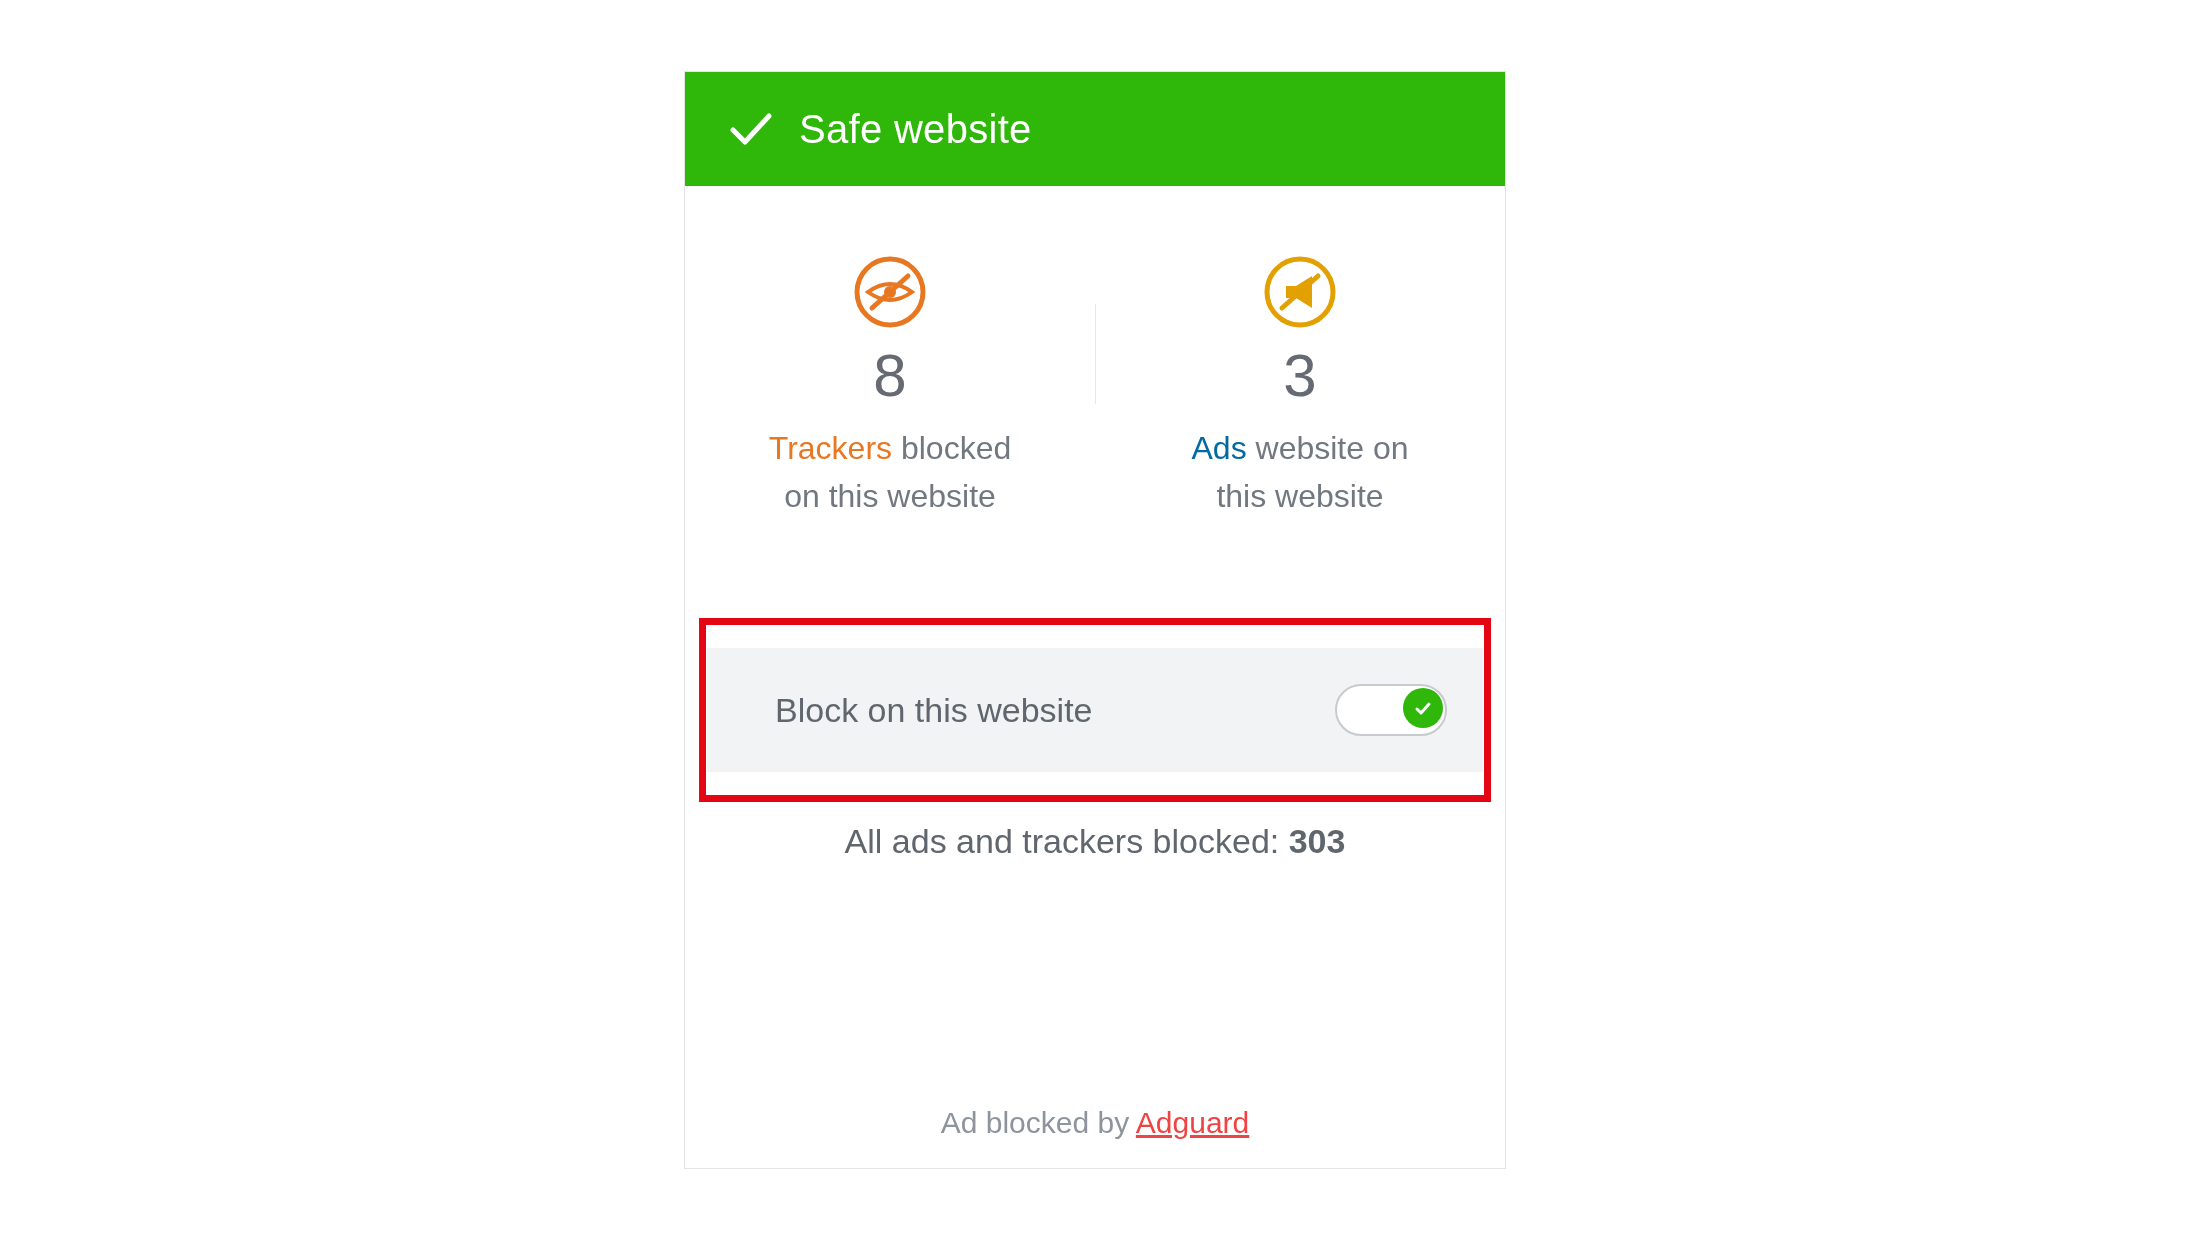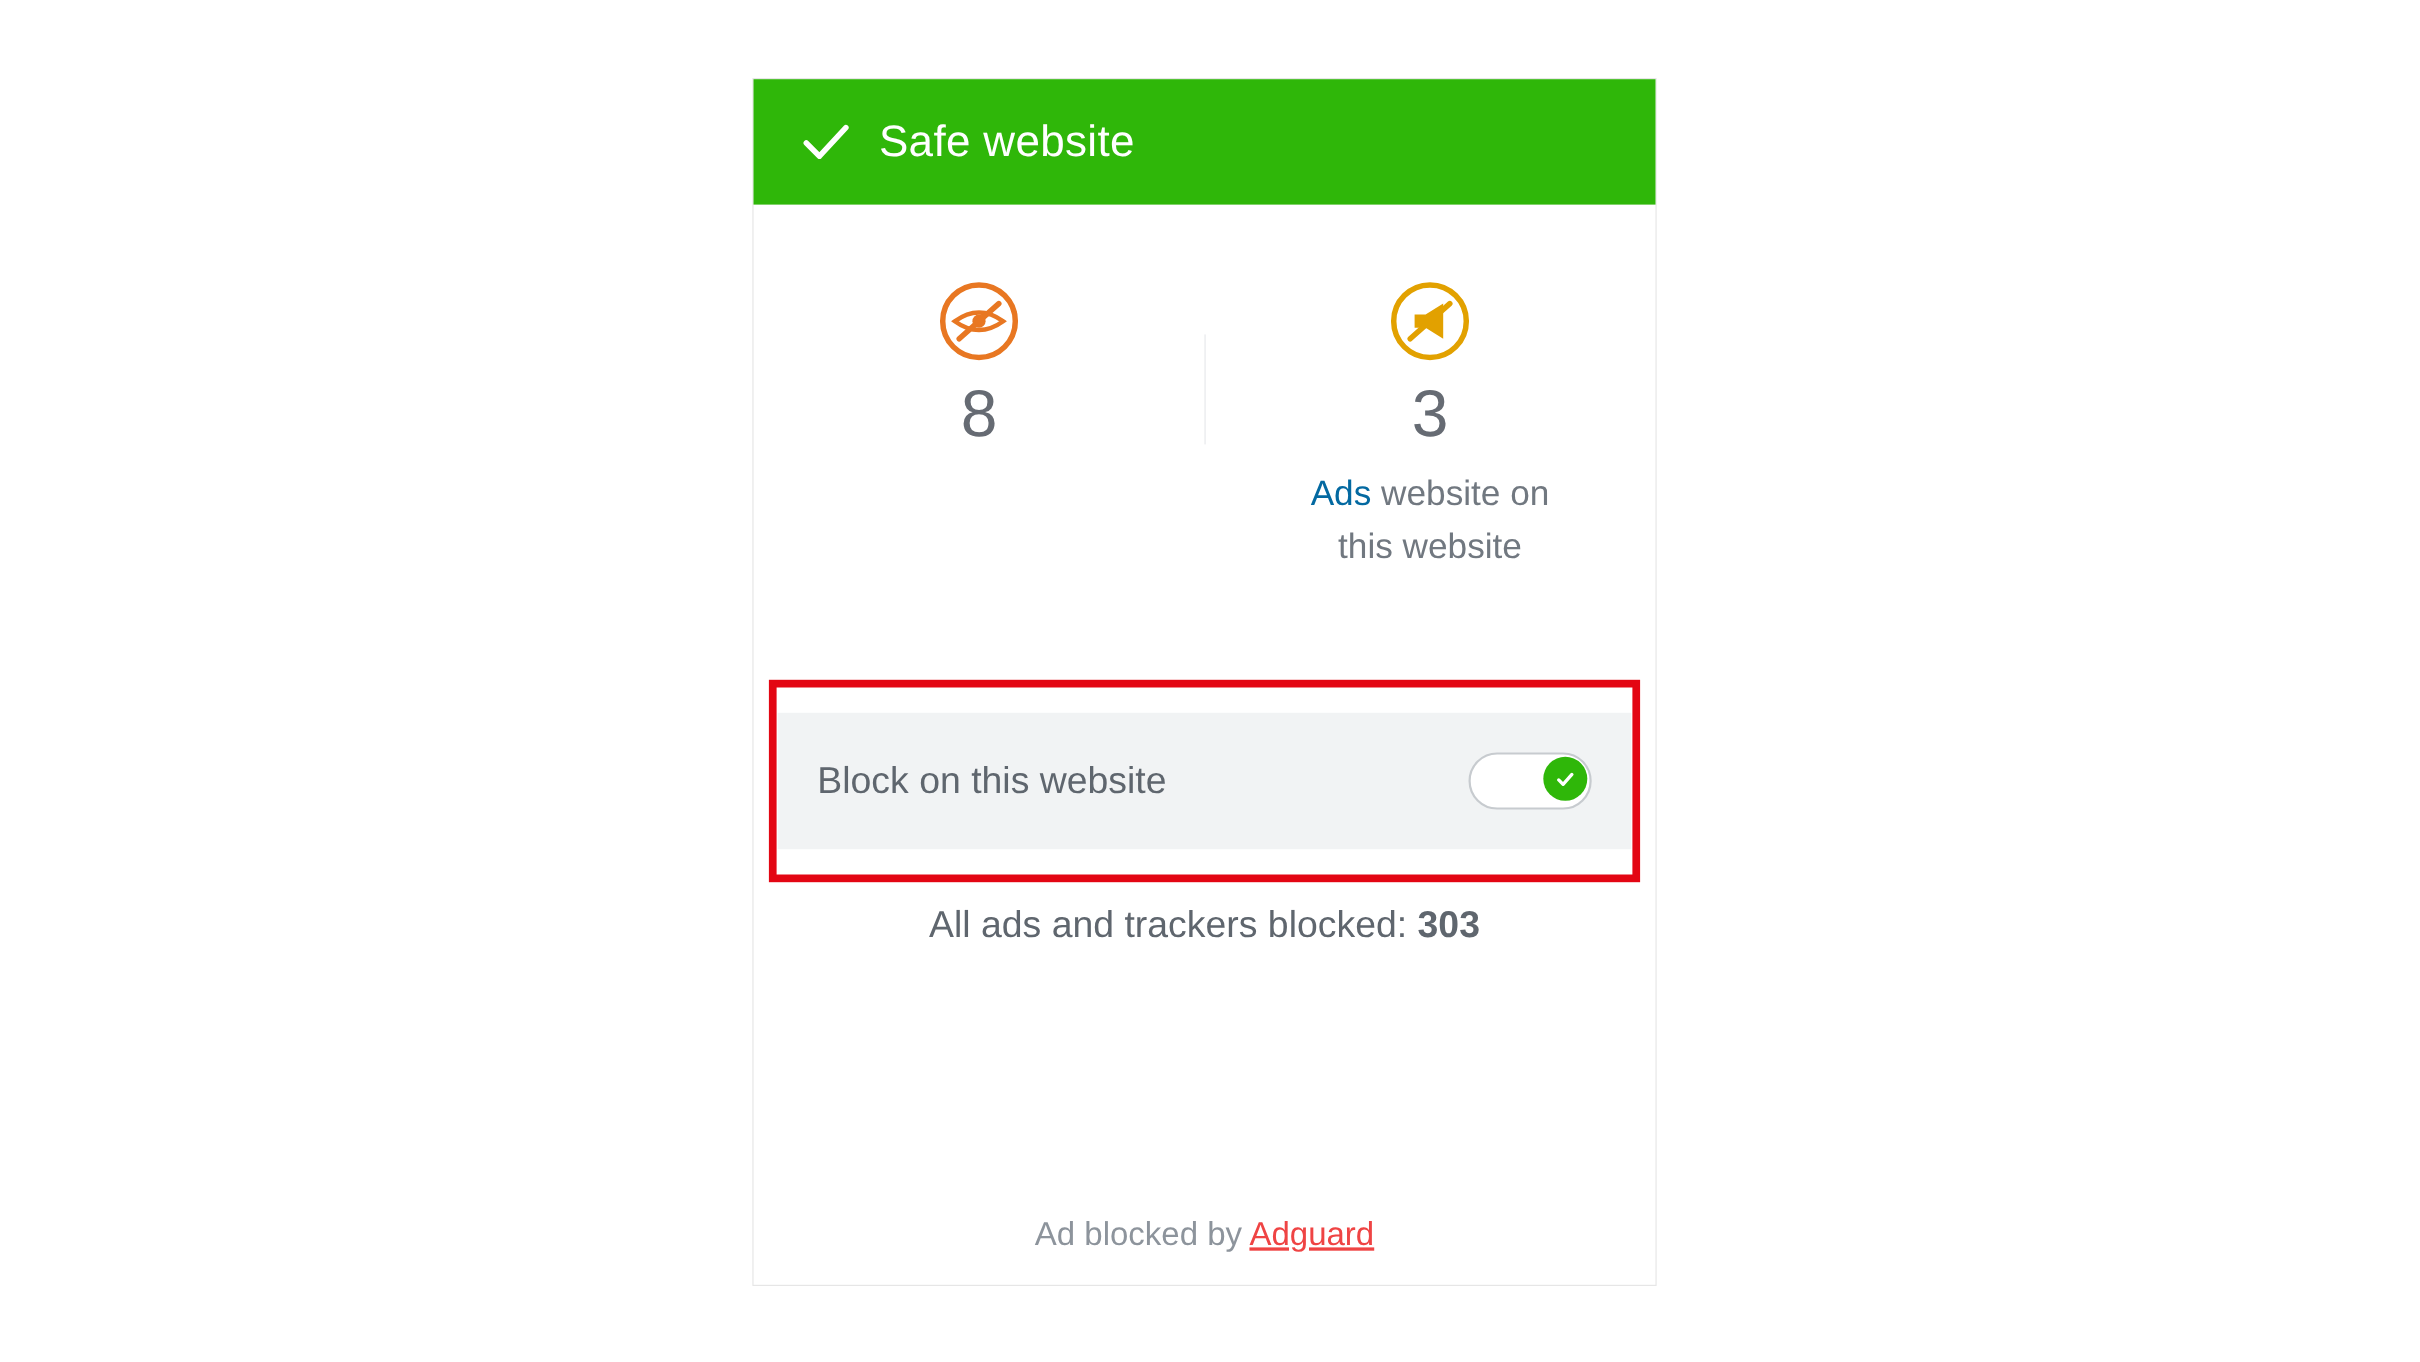--- a/index.html
+++ b/index.html
@@ -120,20 +120,21 @@
     background: #f1f3f4;
     display: flex;
     align-items: center;
     justify-content: space-between;
     padding: 0 36px;
     box-sizing: border-box;
   }
   .toggle-label {
     font-size: 34px;
     color: #5f666e;
+    margin-left: 32px;
   }
   .switch {
     width: 108px;
     height: 48px;
     border: 2px solid #c7cbcf;
     border-radius: 999px;
     background: #ffffff;
     position: relative;
   }
   .knob {
@@ -197,20 +198,24 @@
       <div class="stat">
         <span class="icon-ring">
           <svg viewBox="0 0 72 72" width="72" height="72">
             <circle cx="36" cy="36" r="33" fill="none" stroke="#e87722" stroke-width="5"></circle>
             <path d="M14 36 Q36 20 58 36 Q36 52 14 36 Z" fill="none" stroke="#e87722" stroke-width="4"></path>
             <circle cx="36" cy="36" r="6" fill="#e87722"></circle>
             <line x1="18" y1="52" x2="54" y2="20" stroke="#e87722" stroke-width="5" stroke-linecap="round"></line>
           </svg>
         </span>
         <span class="stat-num">8</span>
+        <span class="stat-label">
+          <span class="accent-trackers">Trackers</span><span class="muted"> blocked</span><br>
+          <span class="muted">on this website</span>
+        </span>
       </div>
 
       <div class="stat">
         <span class="icon-ring">
           <svg viewBox="0 0 72 72" width="72" height="72">
             <circle cx="36" cy="36" r="33" fill="none" stroke="#e2a100" stroke-width="5"></circle>
             <path d="M22 30 L22 42 L32 42 L48 52 L48 20 L32 30 Z" fill="#e2a100"></path>
             <line x1="18" y1="52" x2="54" y2="20" stroke="#e2a100" stroke-width="5" stroke-linecap="round"></line>
           </svg>
         </span>

